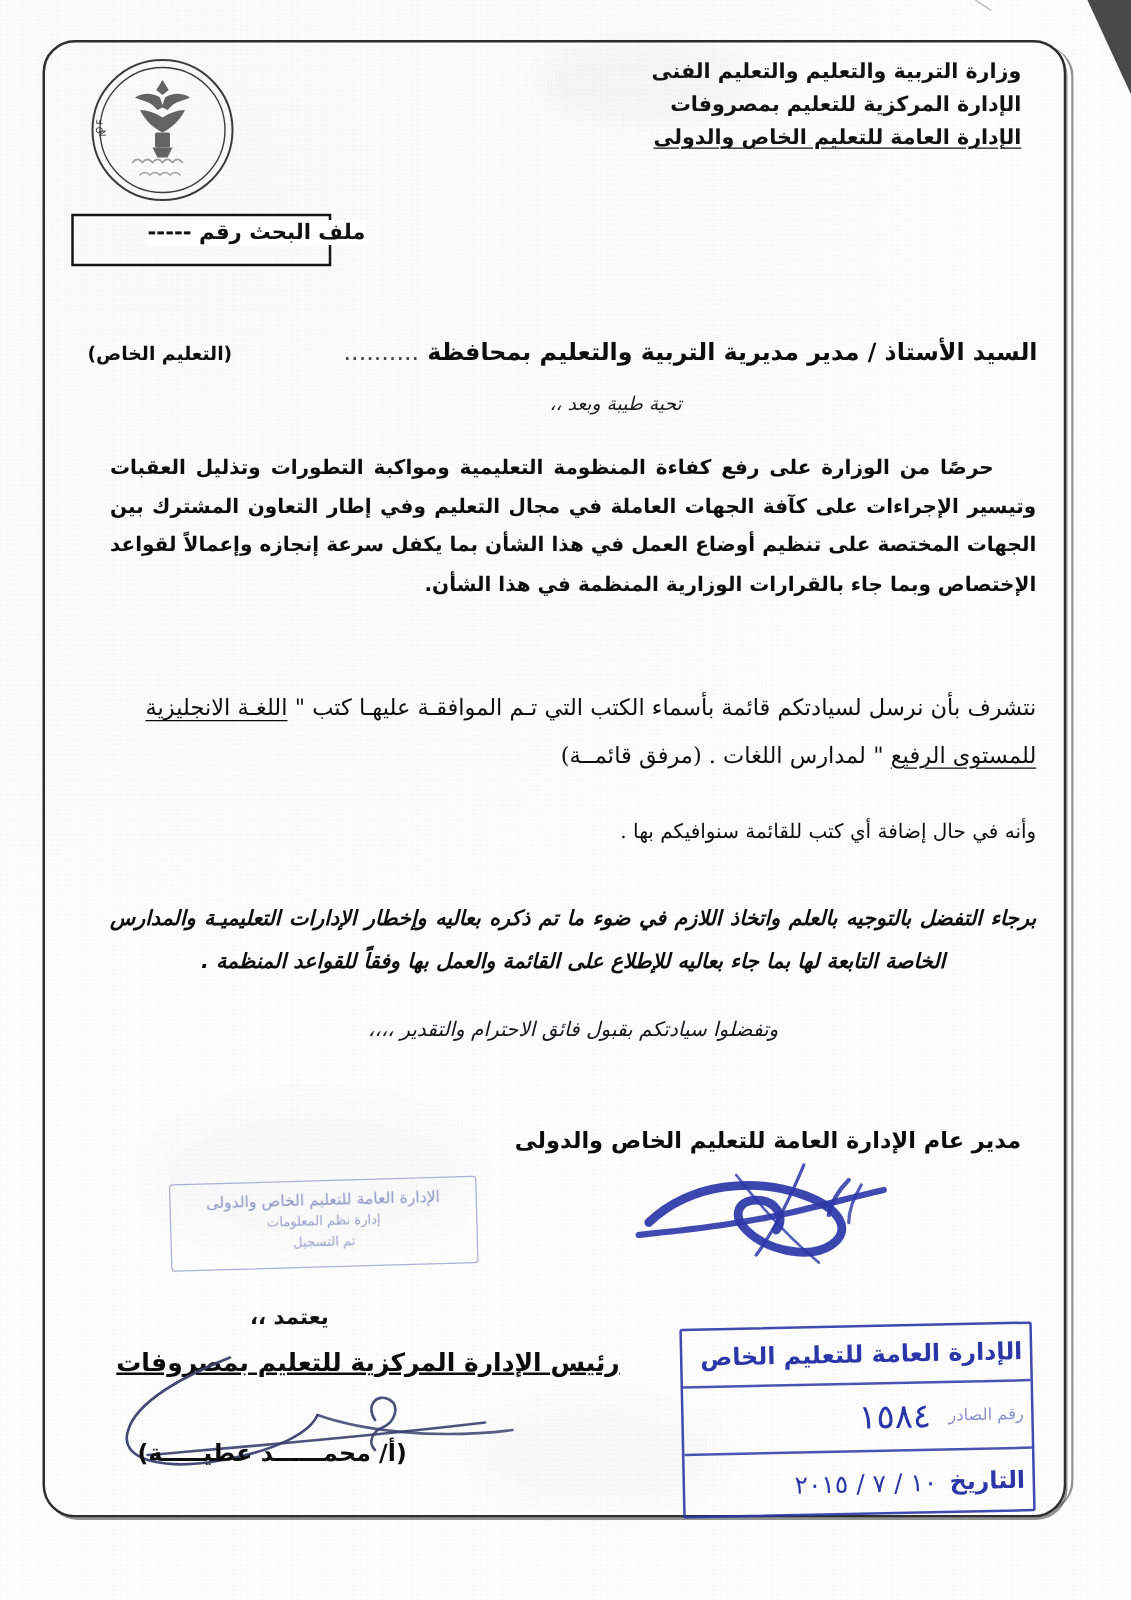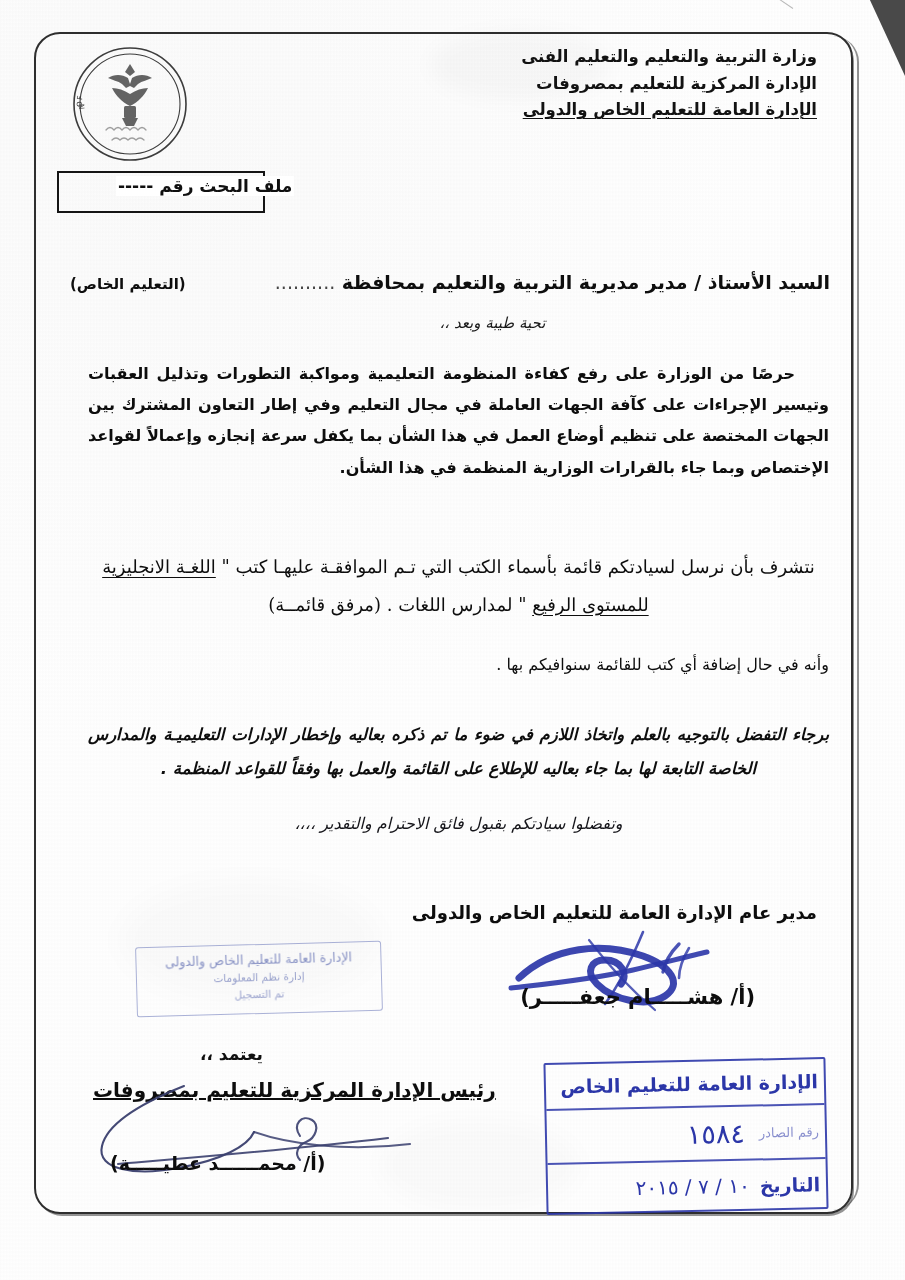--- a/index.html
+++ b/index.html
@@ -134,21 +134,21 @@
   #para-1{
     top:358px;right:76px;left:88px;
     font-weight:bold;font-size:16px;line-height:1.95;
     text-align:justify;text-align-last:right;
     text-indent:34px;
   }
   #para-2{
     top:548px;right:76px;left:88px;
     font-family:"DejaVu Serif","Liberation Serif",serif;
     font-size:18px;line-height:2.1;
-    text-align:center;
+    text-align:right;
   }
   #para-2 .u{text-decoration:underline;text-underline-offset:4px;}
   #para-3{
     top:650px;right:76px;left:88px;
     font-family:"DejaVu Serif","Liberation Serif",serif;
     font-size:16px;line-height:1.9;
     text-align:right;
   }
   #para-4{
     top:718px;right:76px;left:88px;
@@ -336,21 +336,20 @@
                  C154 82 120 74 104 58 C92 46 98 34 112 34
                  C128 34 136 48 128 58" stroke-width="7" opacity="0.92"></path>
         <path d="M18 62 C54 58 96 54 140 44 C170 37 196 30 214 26" stroke-width="5" opacity="0.9"></path>
         <path d="M150 6 C140 30 128 56 112 78" stroke-width="2.6" opacity="0.85"></path>
         <path d="M96 14 C116 40 138 64 162 84" stroke-width="2.2" opacity="0.8"></path>
         <path d="M186 18 C178 26 172 36 170 46" stroke-width="3.4" opacity="0.85"></path>
         <path d="M196 22 C190 32 186 42 186 52" stroke-width="2.6" opacity="0.8"></path>
       </g>
     </svg>
 
-    <div id="sign-name">(أ/ هشـــــام جعفـــــر)</div>
 
     <div id="info-stamp">
       <div class="l1">الإدارة العامة للتعليم الخاص والدولى</div>
       <div class="l2">إدارة نظم المعلومات</div>
       <div class="l3">تم التسجيل</div>
     </div>
 
     <div id="approve-label">يعتمد ،،</div>
     <div id="approve-title">رئيس الإدارة المركزية للتعليم بمصروفات</div>
 

